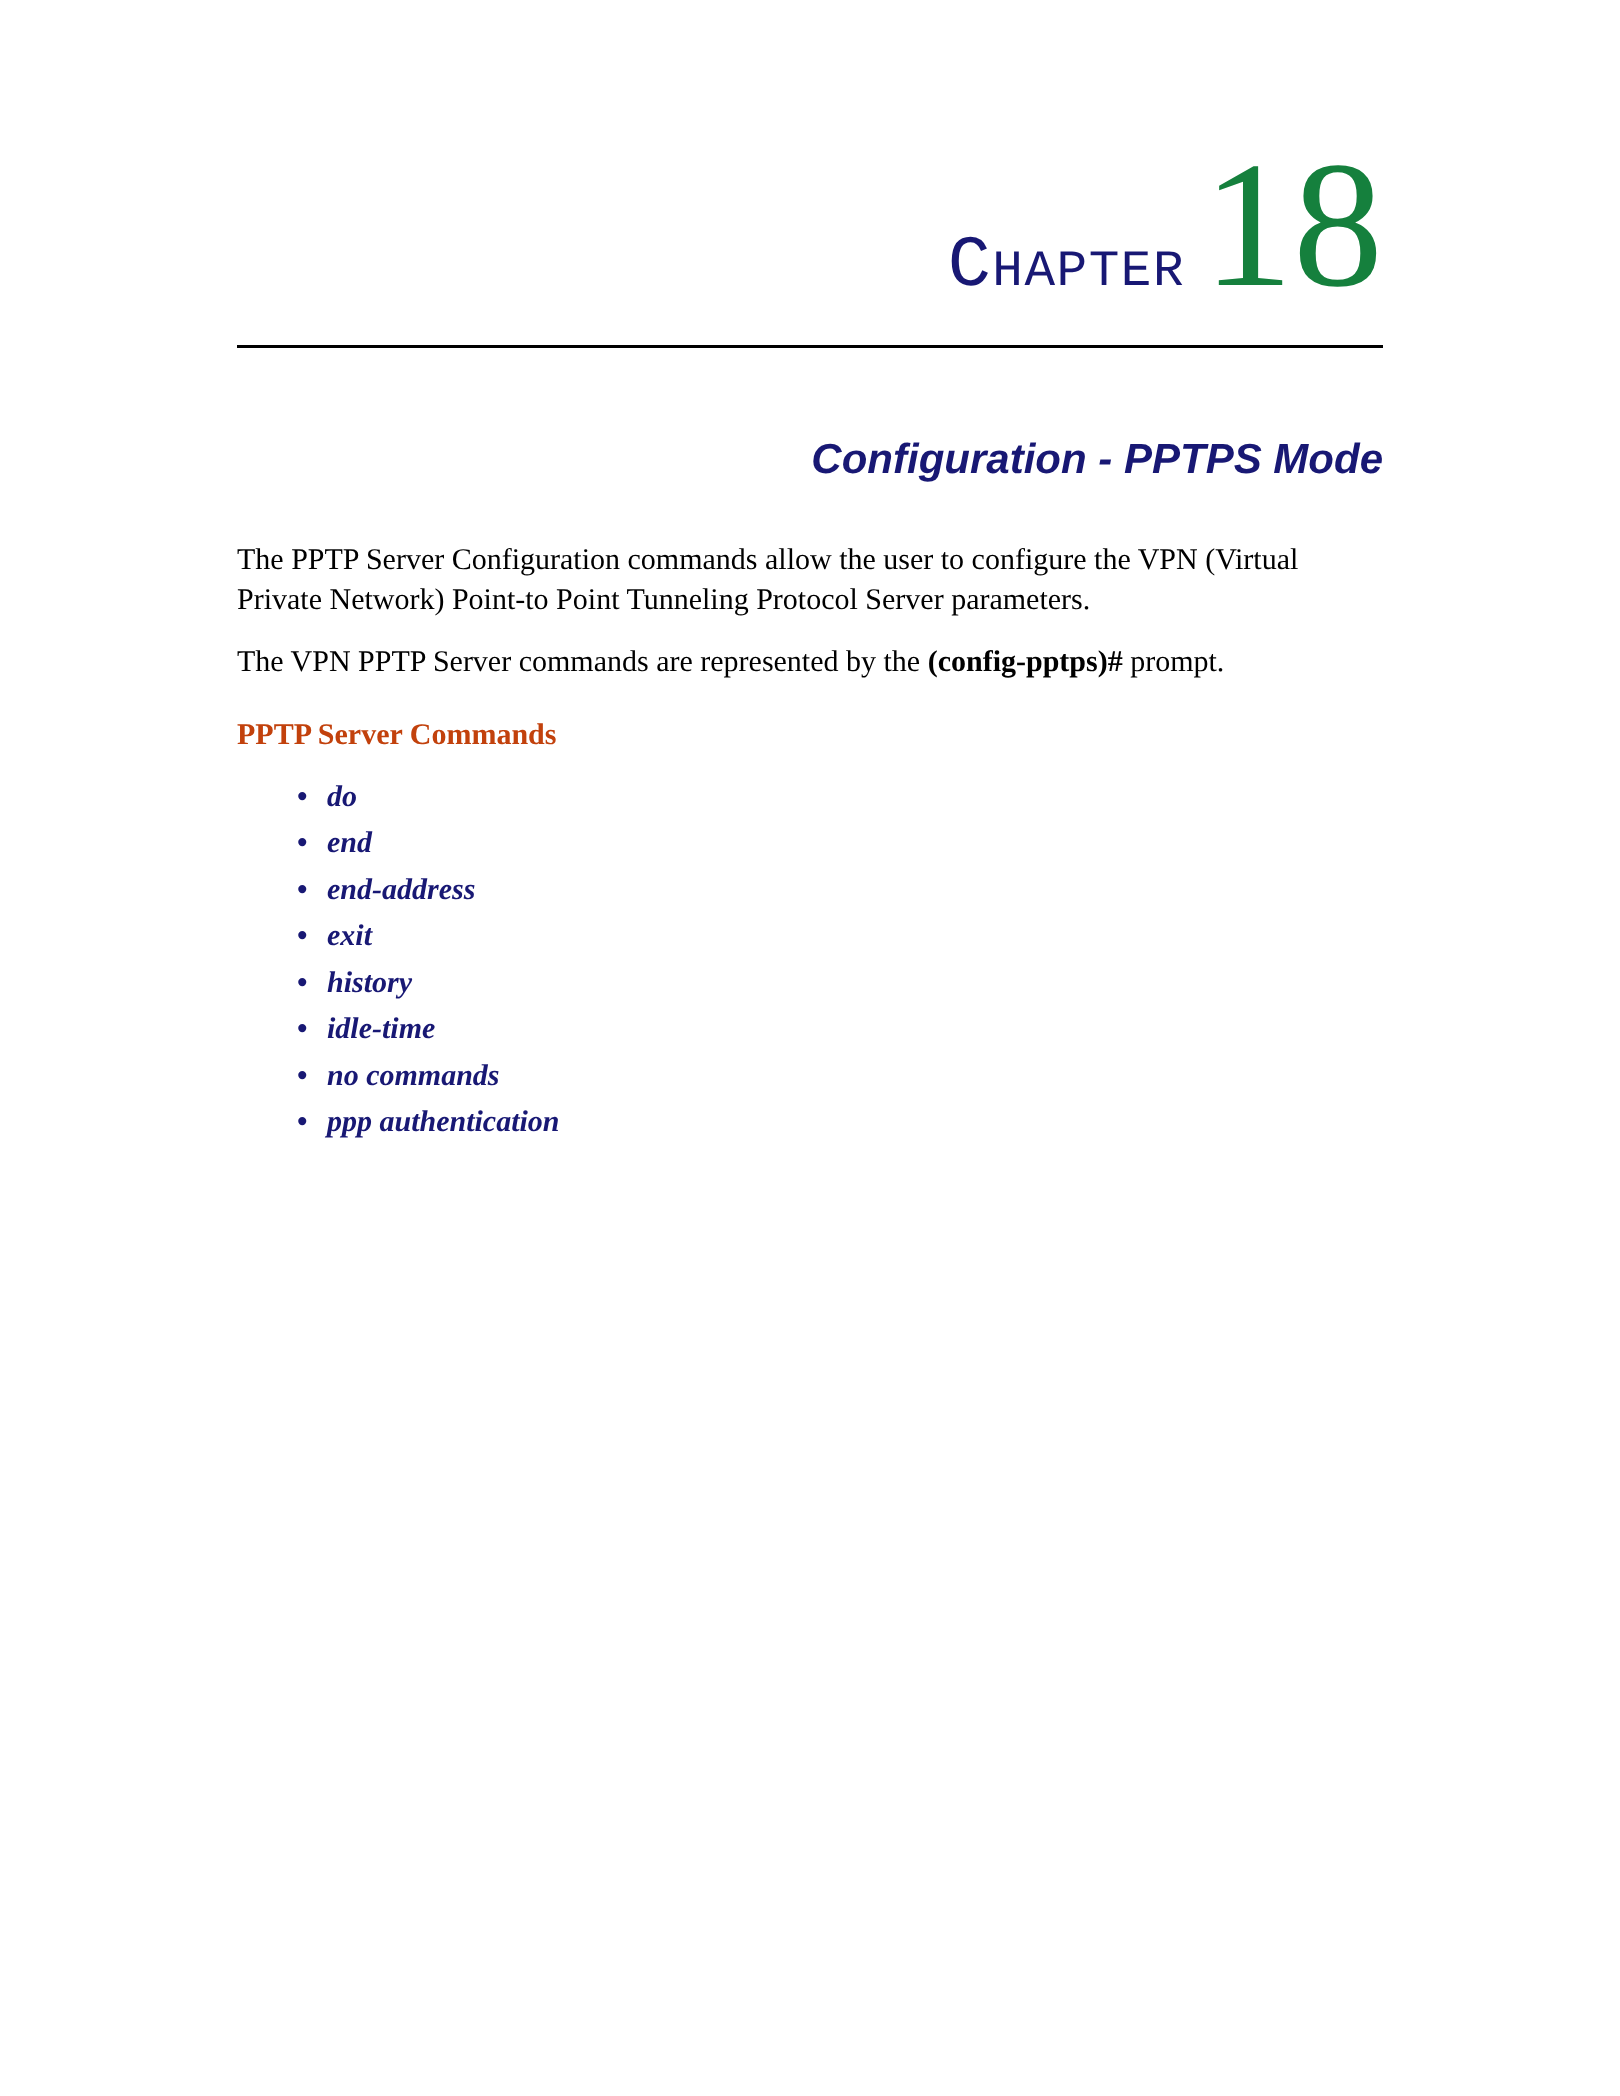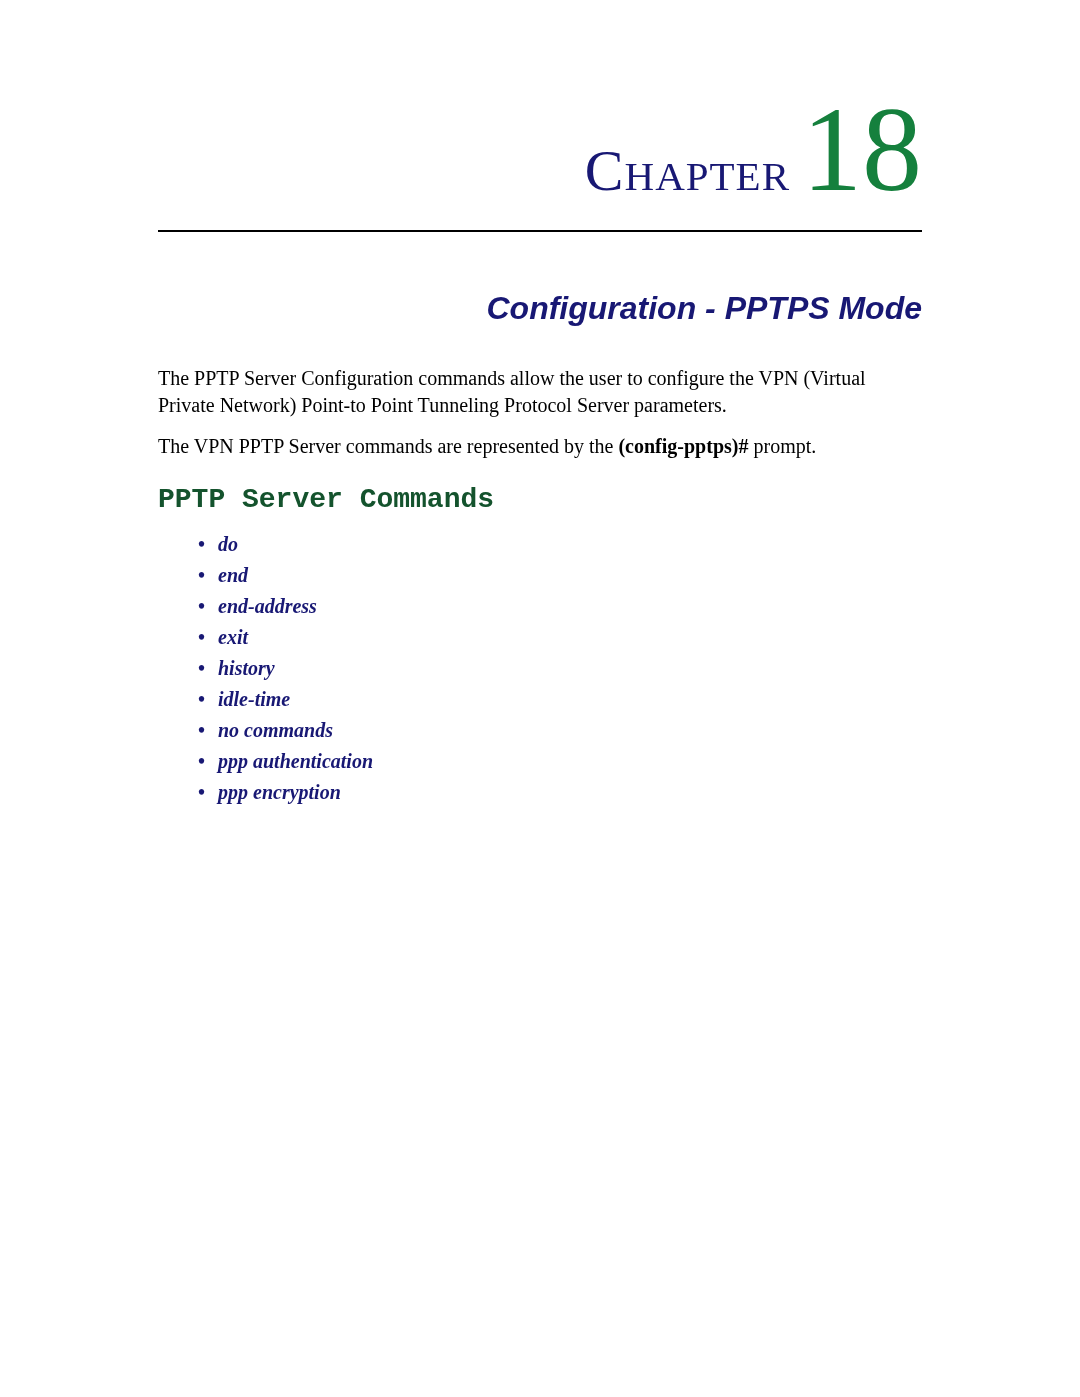--- a/index.html
+++ b/index.html
@@ -18,62 +18,62 @@
       padding: 90px 158px 0 158px;
     }
     .chapter-header {
       display: flex;
       justify-content: flex-end;
       align-items: baseline;
       gap: 12px;
       margin-bottom: 20px;
     }
     .chapter-label {
-      font-family: Liberation Serif, serif;
+      font-family: Liberation Mono, monospace;
       font-variant: small-caps;
-      font-size: 58px;
+      font-size: 48px;
       color: #181874;
       letter-spacing: 1px;
     }
     .chapter-number {
       font-family: "Times New Roman", Times, serif;
       font-size: 120px;
       color: #15803d;
       line-height: 1;
     }
     .hr {
       border: none;
       border-top: 2px solid #000000;
       margin: 0;
     }
     .title {
       font-family: Helvetica, Arial, sans-serif;
       font-weight: bold;
       font-style: italic;
-      font-size: 32px;
+      font-size: 28px;
       color: #181874;
       text-align: right;
       margin-top: 58px;
       margin-bottom: 38px;
     }
     .body-text {
       font-family: "Times New Roman", Times, serif;
       font-size: 20px;
       color: #000000;
       line-height: 1.35;
       margin-bottom: 14px;
     }
     .bold-inline {
       font-weight: bold;
     }
     .section-heading {
-      font-family: Liberation Mono, monospace;
+      font-family: Liberation Serif, serif;
       font-weight: bold;
-      font-size: 28px;
-      color: #14532d;
+      font-size: 20px;
+      color: #c2410c;
       margin-top: 24px;
       margin-bottom: 14px;
     }
     .command-list {
       list-style: none;
       padding-left: 40px;
     }
     .command-list li {
       font-family: Liberation Serif, serif;
       font-weight: bold;
@@ -117,16 +117,15 @@
 
   <ul class="command-list">
     <li>do</li>
     <li>end</li>
     <li>end-address</li>
     <li>exit</li>
     <li>history</li>
     <li>idle-time</li>
     <li>no commands</li>
     <li>ppp authentication</li>
-    <li>ppp encryption</li>
   </ul>
 
 </div>
 
 </body></html>

